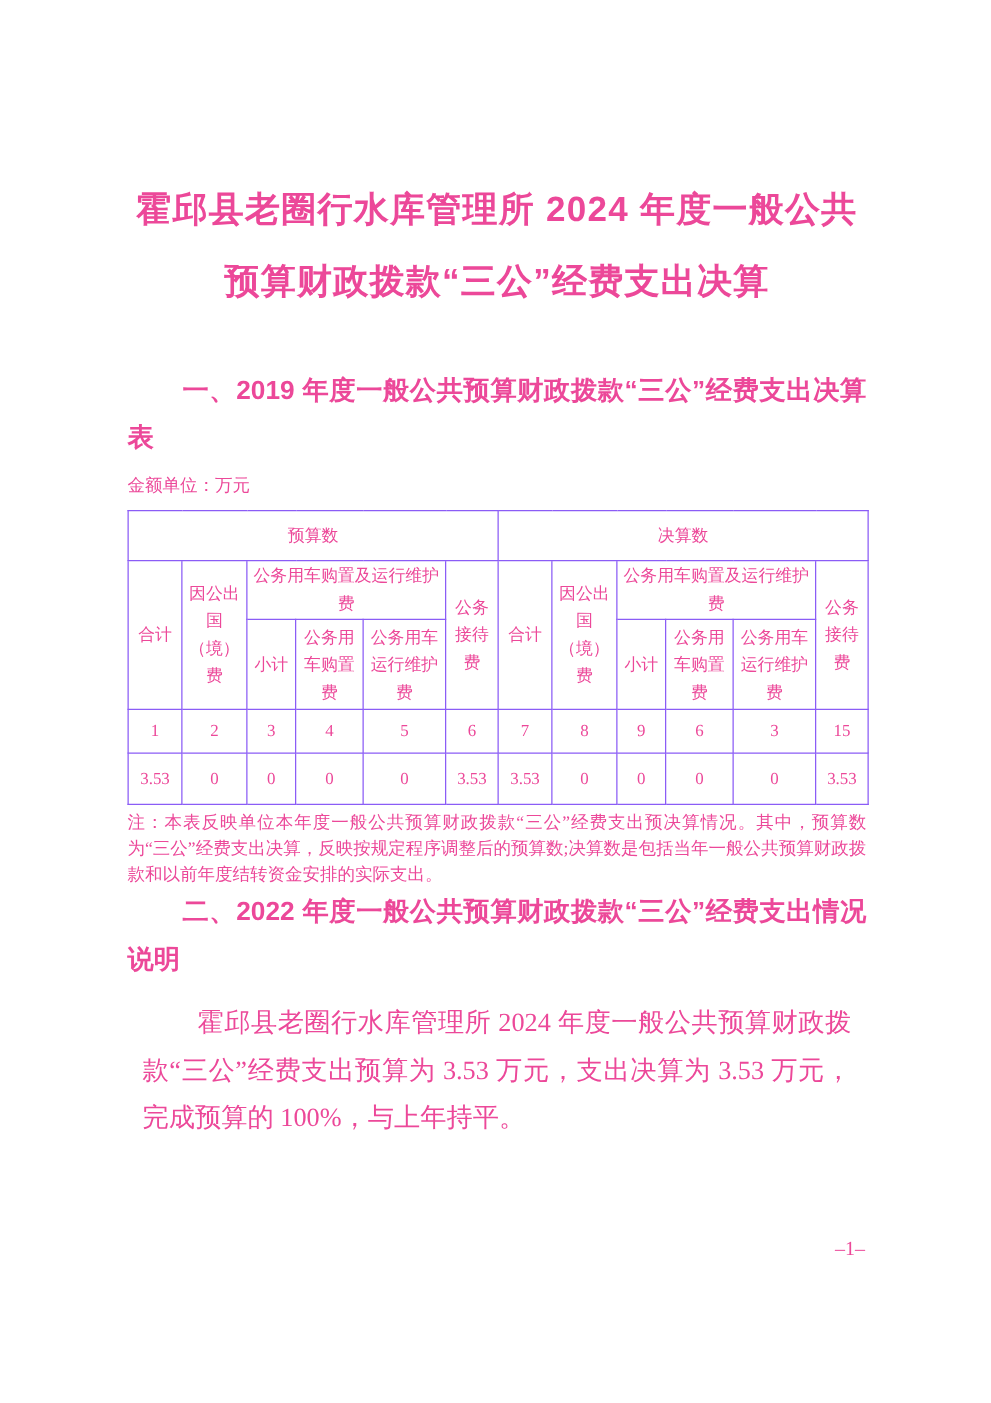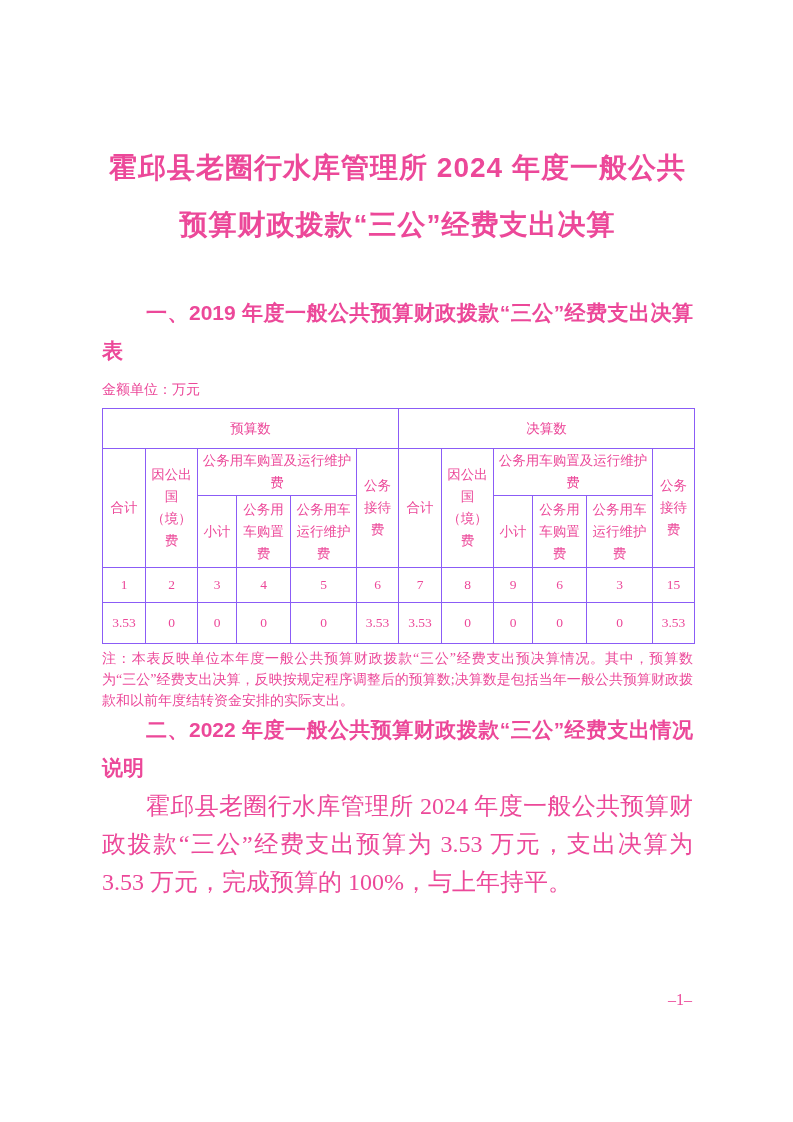--- a/index.html
+++ b/index.html
@@ -66,25 +66,25 @@
   td.group-cell { font-size: 14px; }
 
   .table-note {
     font-size: 14px;
     line-height: 21px;
     text-align: justify;
     margin-top: 4px;
   }
 
   .body-para {
-    font-size: 24px;
+    font-size: 21px;
     line-height: 38px;
     text-indent: 44px;
     text-align: justify;
-    margin: 0;
+    margin: 12px;
   }
 
   .page-number {
     position: absolute;
     top: 990px;
     right: 101px;
     font-size: 16px;
     line-height: 20px;
   }
 </style>

